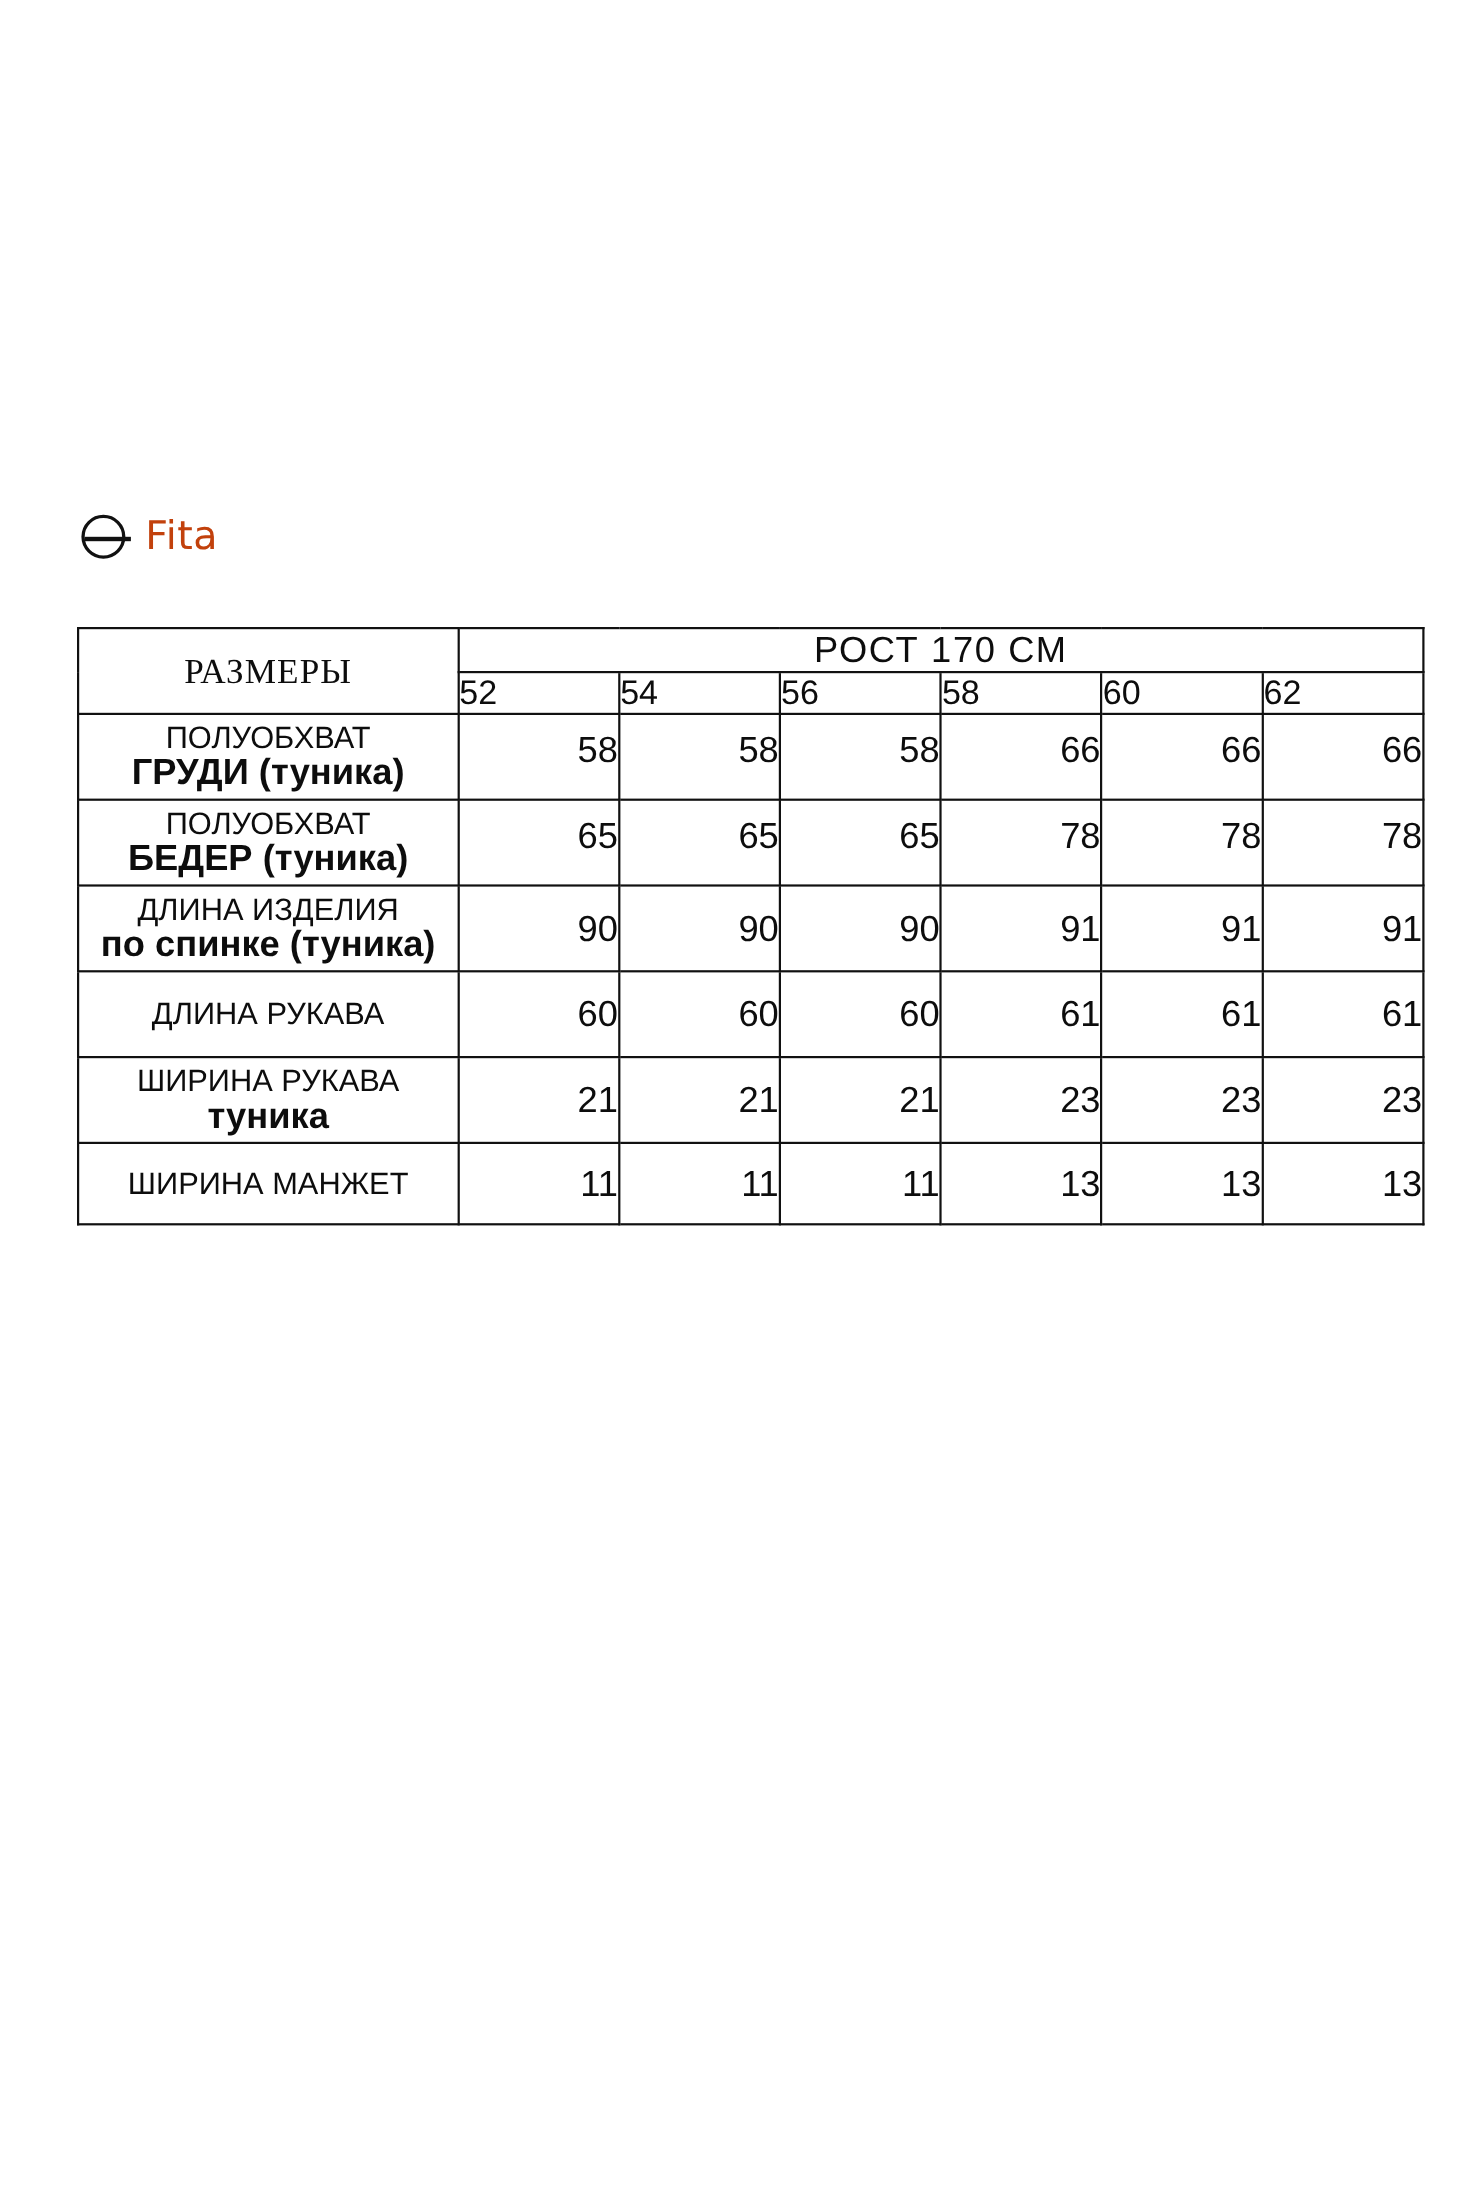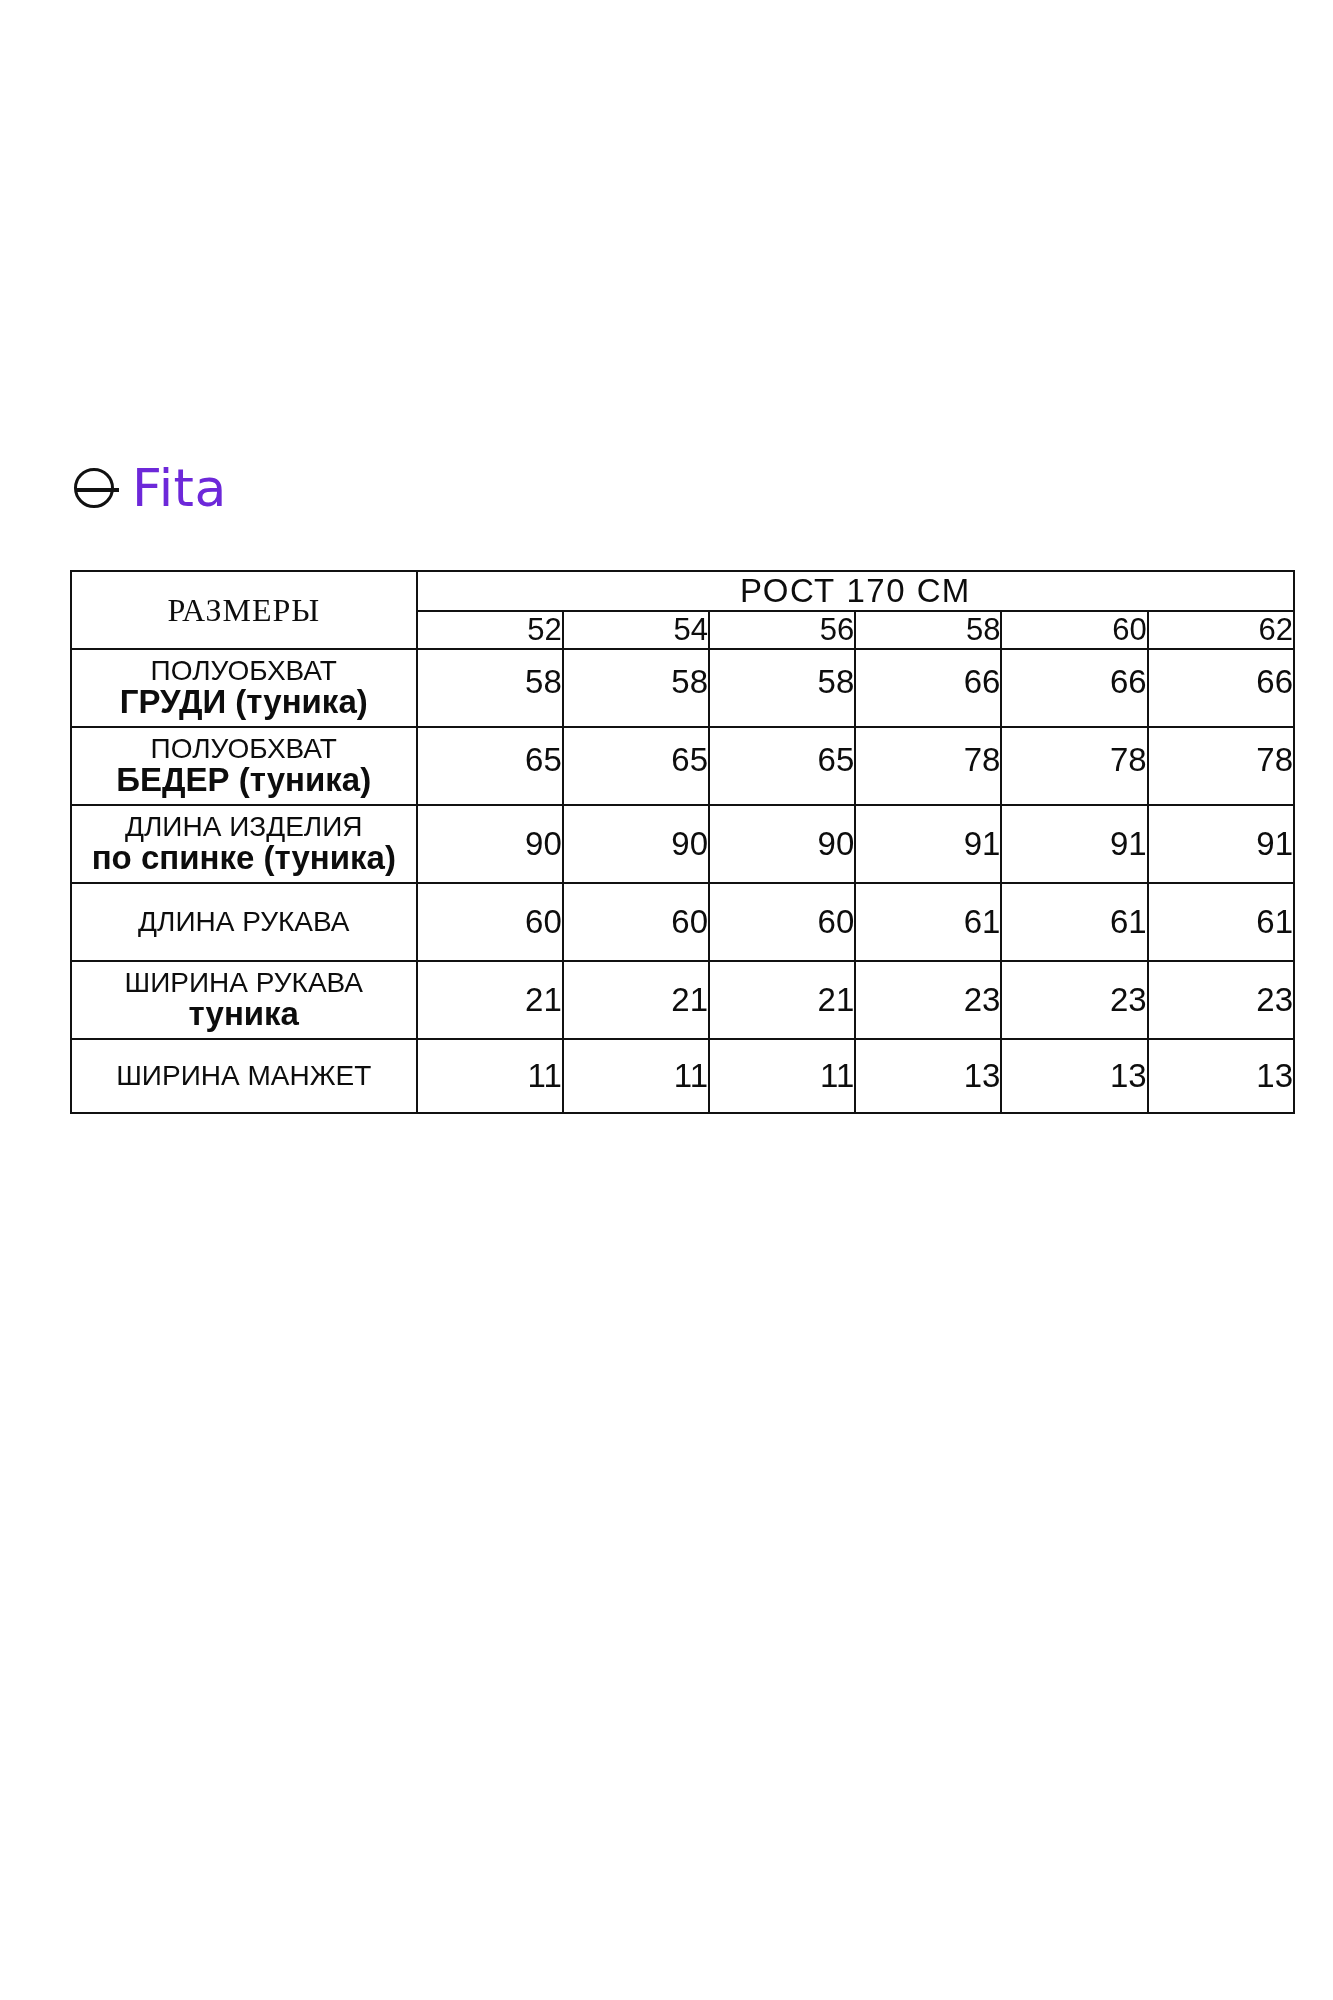--- a/index.html
+++ b/index.html
@@ -61,26 +61,26 @@
   .brand-mark .bar {
     position: absolute;
     left: 7px;
     top: 24px;
     width: 42px;
     height: 3.5px;
     background: #111;
   }
 
   .brand-name {
-    font-size: 52px;
+    font-size: 36px;
     line-height: 52px;
     letter-spacing: 0.5px;
     font-weight: 400;
     font-family: "DejaVu Sans", sans-serif;
-    color: #6d28d9;
+    color: #c2410c;
     padding-bottom: 4px;
   }
 
   .doc-title {
     font-size: 30px;
     font-weight: bold;
     letter-spacing: 0.4px;
     color: #0d0d0d;
     white-space: nowrap;
     margin-left: 14px;
@@ -127,21 +127,21 @@
     font-family: Liberation Serif, serif;
   }
   .hdr-height {
     font-size: 33px;
     text-align: center;
     letter-spacing: 1.5px;
     padding: 14px 0 16px 0;
   }
   .hdr-num {
     font-size: 31px;
-    text-align: right;
+    text-align: left;
     padding: 6px 0 10px 0;
   }
 
   .val {
     font-size: 33px;
     text-align: right;
     padding: 4px 28px 10px 0;
   }
 
   .row-chest td.val, .row-hips td.val { padding-bottom: 12px; }

